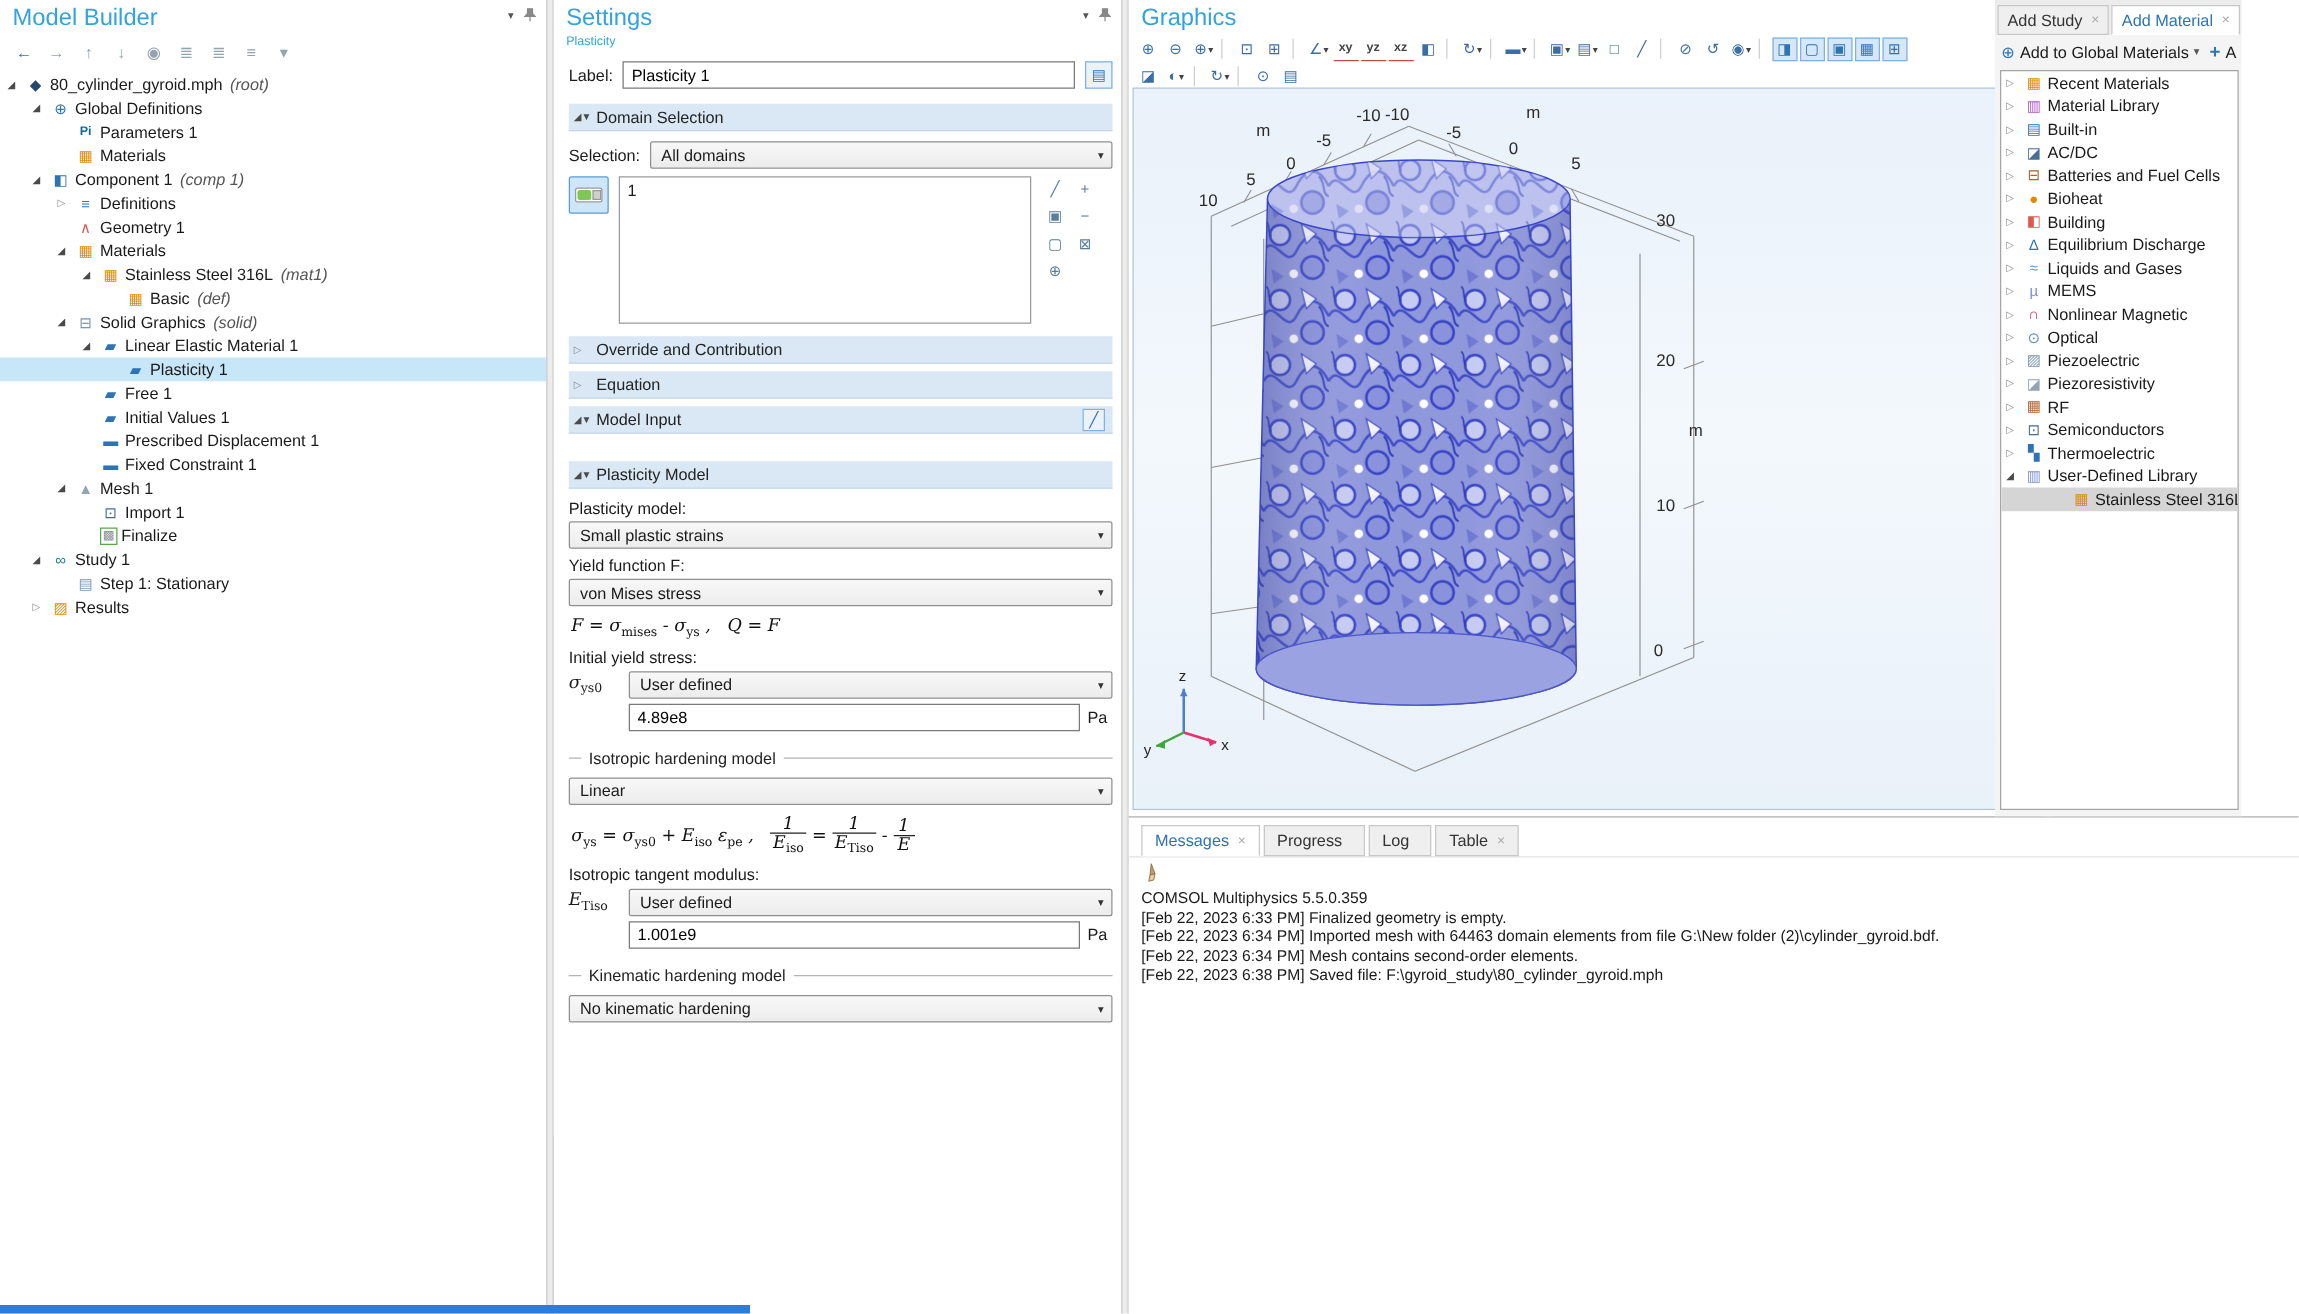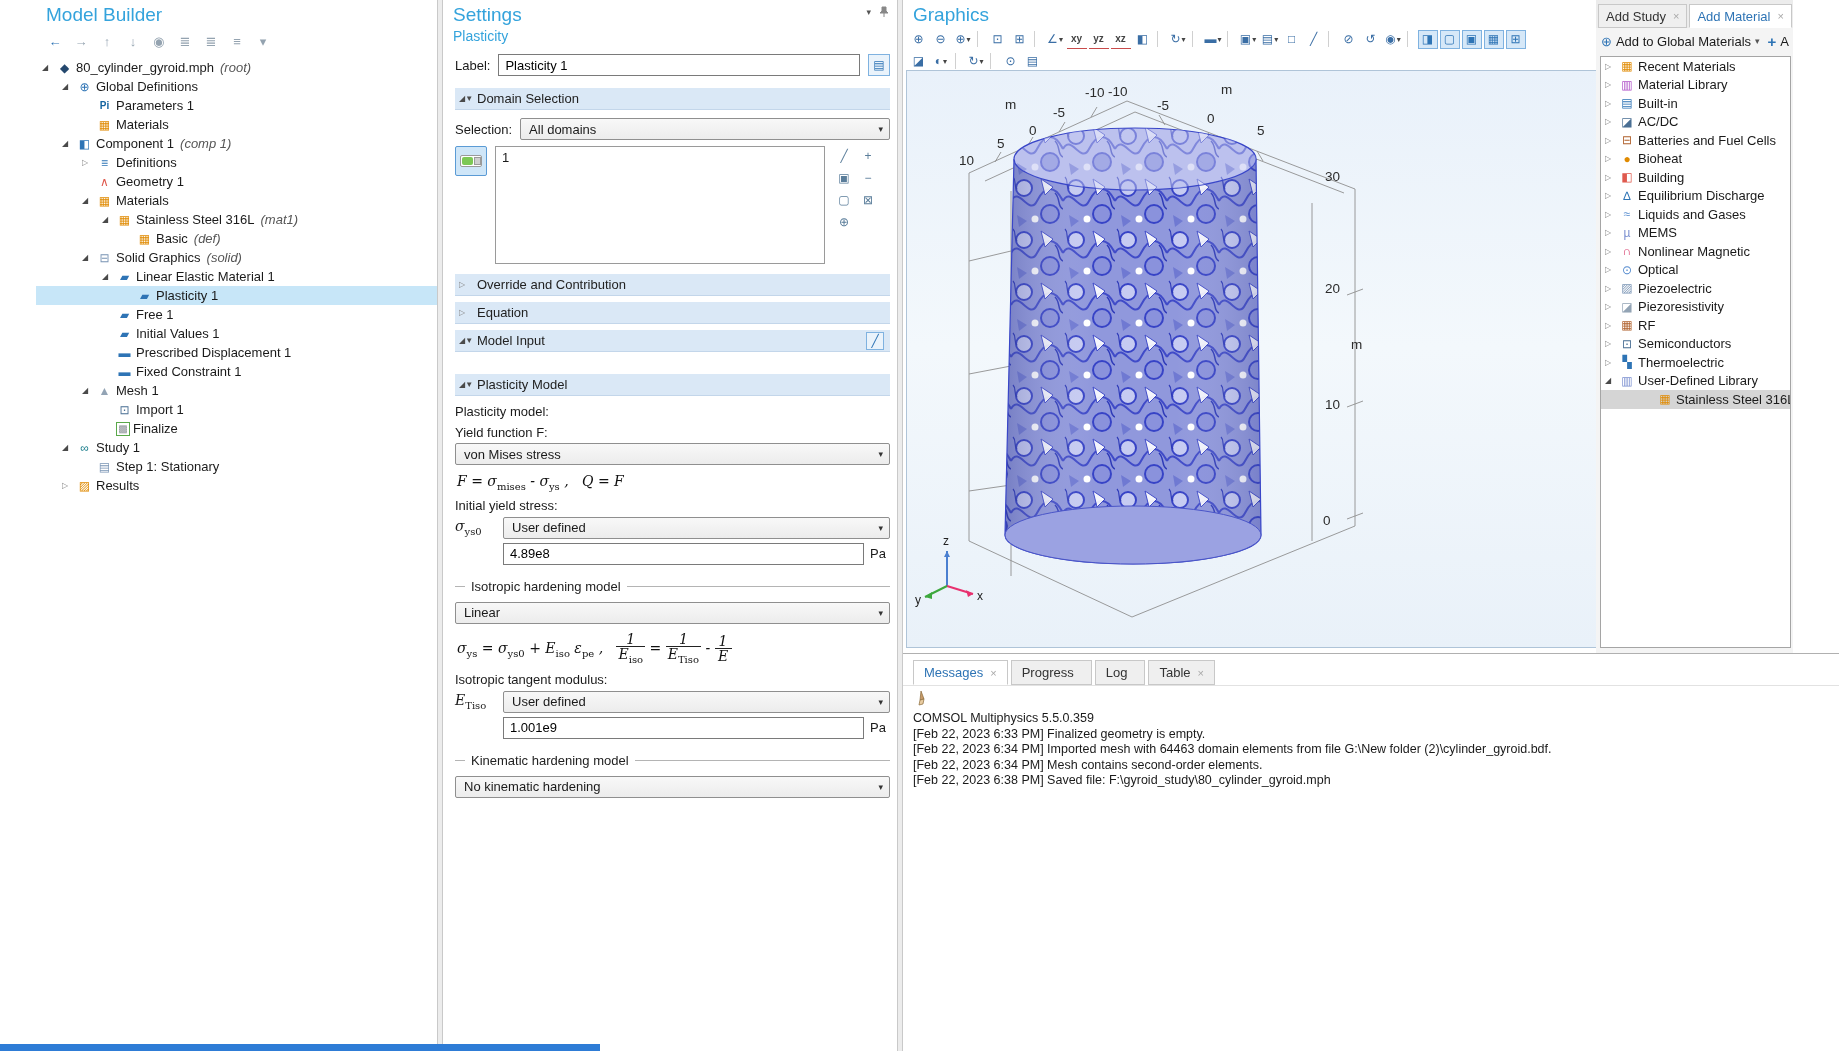--- a/index.html
+++ b/index.html
@@ -9,21 +9,21 @@
 
   
   .panel-title { font-size:19px; color:#34a3dc; font-weight:400; }
   .hdr { position:relative; padding:4px 8px 0 10px; }
   .hdr-ctrls { position:absolute; right:8px; top:6px; display:flex; gap:8px; align-items:center; color:#777; font-size:10px; }
   .pin-svg { width:10px; height:12px; }
   .caret { font-size:9px; color:#555; }
   .vsep { position:absolute; top:0; width:6px; height:1051px; background:#ececec; border-left:1px solid #c9c9c9; border-right:1px solid #c9c9c9; }
 
   
-  .mb { position:absolute; left:0; top:0; width:437px; height:1051px; background:#fff;margin-left:36px; }
+  .mb { position:absolute; left:0; top:0; width:437px; height:1051px; background:#fff; }
   .mb-toolbar { display:flex; align-items:center; gap:4px; padding:6px 8px 4px 8px; }
   .mbi { width:22px; height:18px; display:inline-flex; align-items:center; justify-content:center;
          font-size:13px; color:#94a3b0; cursor:default; }
   .mbi.c-blue { color:#2e74b5; }
   .tree { margin-top:4px; }
   .trow { display:flex; align-items:center; height:19px; white-space:nowrap; cursor:default; }
   .trow.sel-blue { background:#c7e6f8; }
   .trow[data-ind="0"] { padding-left:6px; }
   .trow[data-ind="1"] { padding-left:26px; }
   .trow[data-ind="2"] { padding-left:46px; }
@@ -39,21 +39,21 @@
   .c-gray { color:#93a4b5; } .c-navy { color:#4a6f94; } .c-purple { color:#b052c8; }
   .c-violet { color:#7a8fd0; } .c-magenta { color:#d63a6a; }
   .c-brown { color:#b0622e; } .c-lblue { color:#5a8fd0; }
   .ti.pi { font-size:10px; font-weight:bold; color:#1464a0; }
   .ti.fin { border:1px solid #5aa84a; font-size:10px; line-height:12px; width:14px; height:14px; color:#8a8f96; }
   .tlabel { padding-right:4px; }
   .sfx { font-style:italic; color:#555; padding-left:2px; }
 
   
   .settings { position:absolute; left:443px; top:0; width:454px; height:909px; background:#fff; overflow:hidden; }
-  .sub-title { font-size:14px; color:#34a3dc; padding:2px 0 0 10px; }
+  .sub-title { font-size:10px; color:#34a3dc; padding:2px 0 0 10px; }
   .set-body { padding:10px 7px 0 12px; }
   .lbl-row { display:flex; align-items:center; gap:8px; margin-bottom:12px; }
   .txt-in { height:22px; border:1px solid #7a7a7a; background:#fff; padding:0 6px; font-size:13px;
             font-family:"Liberation Sans",sans-serif; flex:1; }
   .sq-btn { width:22px; height:22px; border:1px solid #7fb2e0; background:#eaf3fb; color:#2e74b5;
             display:inline-flex; align-items:center; justify-content:center; font-size:12px; flex:none; }
   .sec-hdr { display:flex; align-items:center; height:22px; background:#dae8f6; border-bottom:1px solid #c3d6ea;
              margin:0 0 8px 0; padding-left:4px; gap:6px; color:#222; }
   .sec-hdr .exp { width:12px; }
   .sec-hdr.collapsed { margin-bottom:6px; }
@@ -395,20 +395,23 @@
         <span class="hdr-right sq-btn" style="width:18px;height:18px;">╱</span>
       </div>
       <div style="height:14px"></div>
 
       <div class="sec-hdr">
         <span class="exp" data-exp="open" style="font-size:8px;">▼</span>
         <span>Plasticity Model</span>
       </div>
 
       <div class="cap">Plasticity model:</div>
+      <div class="dd">
+        <span>Small plastic strains</span>
+      </div>
 
       <div class="cap">Yield function F:</div>
       <div class="dd">
         <span>von Mises stress</span>
       </div>
 
       <div class="eq">F = σ<sub>mises</sub> - σ<sub>ys</sub> ,&nbsp;&nbsp; Q = F</div>
 
       <div class="cap">Initial yield stress:</div>
       <div class="unit-row">

